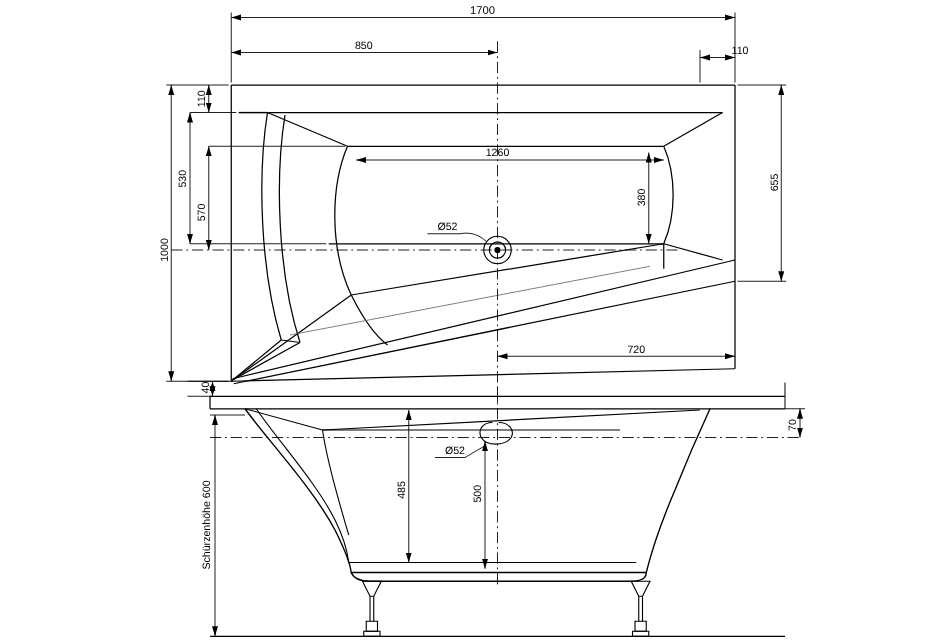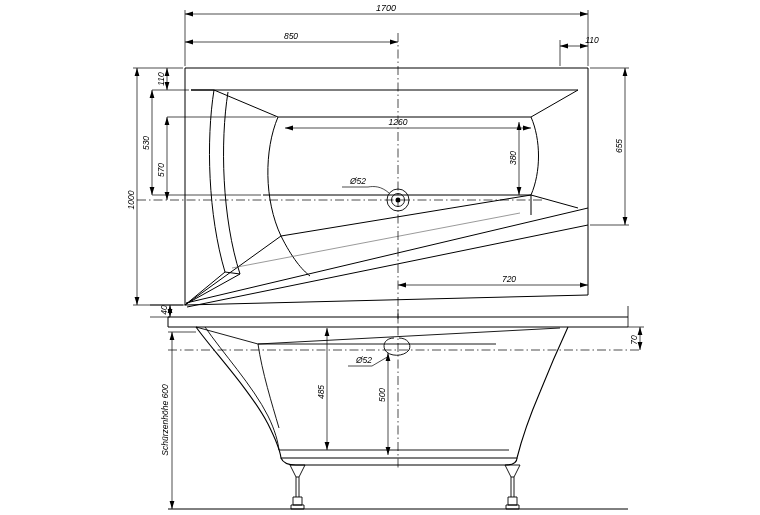--- a/index.html
+++ b/index.html
@@ -2,21 +2,21 @@
 <html><head>
 <meta charset="utf-8">
 <style>
   html,body{margin:0;padding:0;background:#ffffff;}
   body{
     width:760px;height:515px;
     font-family:"Liberation Sans", sans-serif;
     color:#000;
     overflow:hidden;
   }
-  #stage{position:relative;width:760px;height:515px;background:#fff;font-style:italic;}
+  #stage{position:relative;width:760px;height:515px;background:#fff;}
   #stage svg{position:absolute;top:0;left:0;display:block;}
   .dimtxt{font-family:"Liberation Sans", sans-serif;font-size:8.5px;fill:#000;}
   .dimtxt-lg{font-family:"Liberation Sans", sans-serif;font-size:9px;fill:#000;}
 </style>
 </head>
 <body>
 
 <div id="stage">
 
   <svg width="760" height="515" viewBox="0 0 760 515">

